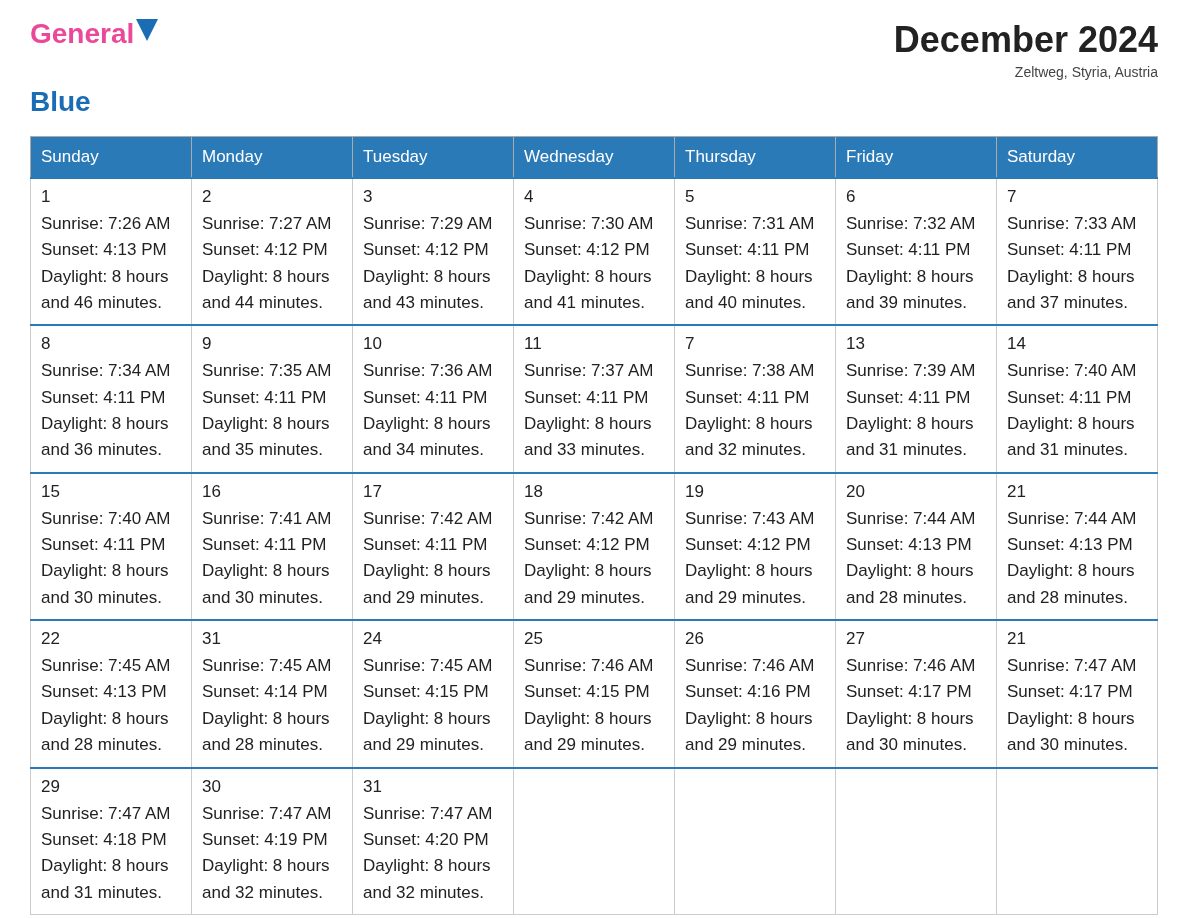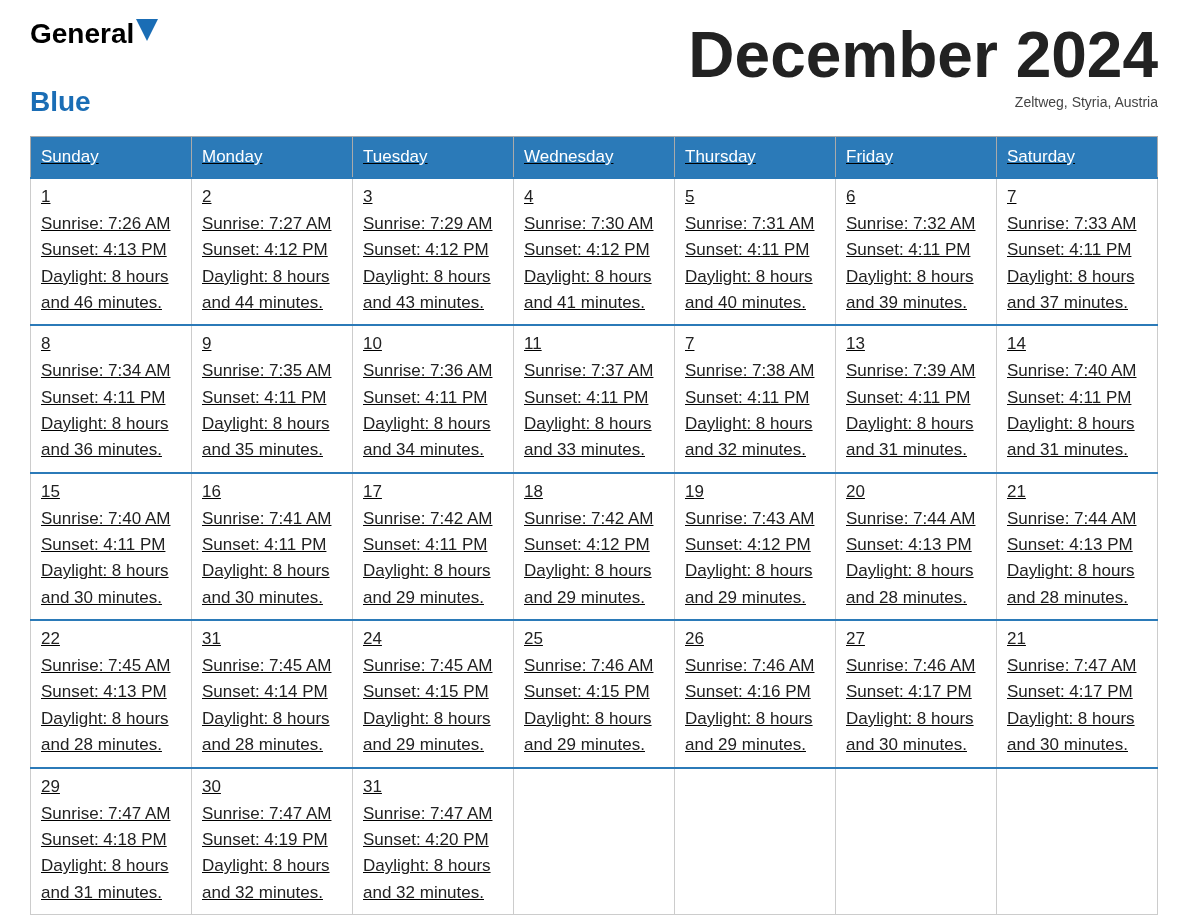--- a/index.html
+++ b/index.html
@@ -17,52 +17,51 @@
       margin-bottom: 20px;
     }
     .logo {
       display: flex;
       flex-direction: column;
       align-items: flex-start;
     }
     .logo-general {
       font-size: 28px;
       font-weight: bold;
-      color: #000000;
+      color: #ec4899;
       line-height: 1;
     }
     .logo-blue {
       font-size: 28px;
       font-weight: bold;
       color: #1a6db5;
       line-height: 1;
       display: flex;
       align-items: center;
       gap: 4px;
       margin-top: 40px;
     }
     .title-block {
       text-align: right;
     }
     .month-title {
-      font-size: 64px;
+      font-size: 36px;
       font-weight: bold;
       color: #222;
       line-height: 1.1;
     }
     .location {
       font-size: 14px;
       color: #444;
       margin-top: 4px;
     }
     .calendar {
       width: 100%;
       border-collapse: collapse;
       border: 1px solid #aaa;
-      text-decoration: underline;
     }
     .calendar th {
       background-color: #2b7ab8;
       color: #fff;
       font-size: 17px;
       font-weight: normal;
       padding: 10px 10px;
       text-align: left;
       border: 1px solid #aaa;
     }

